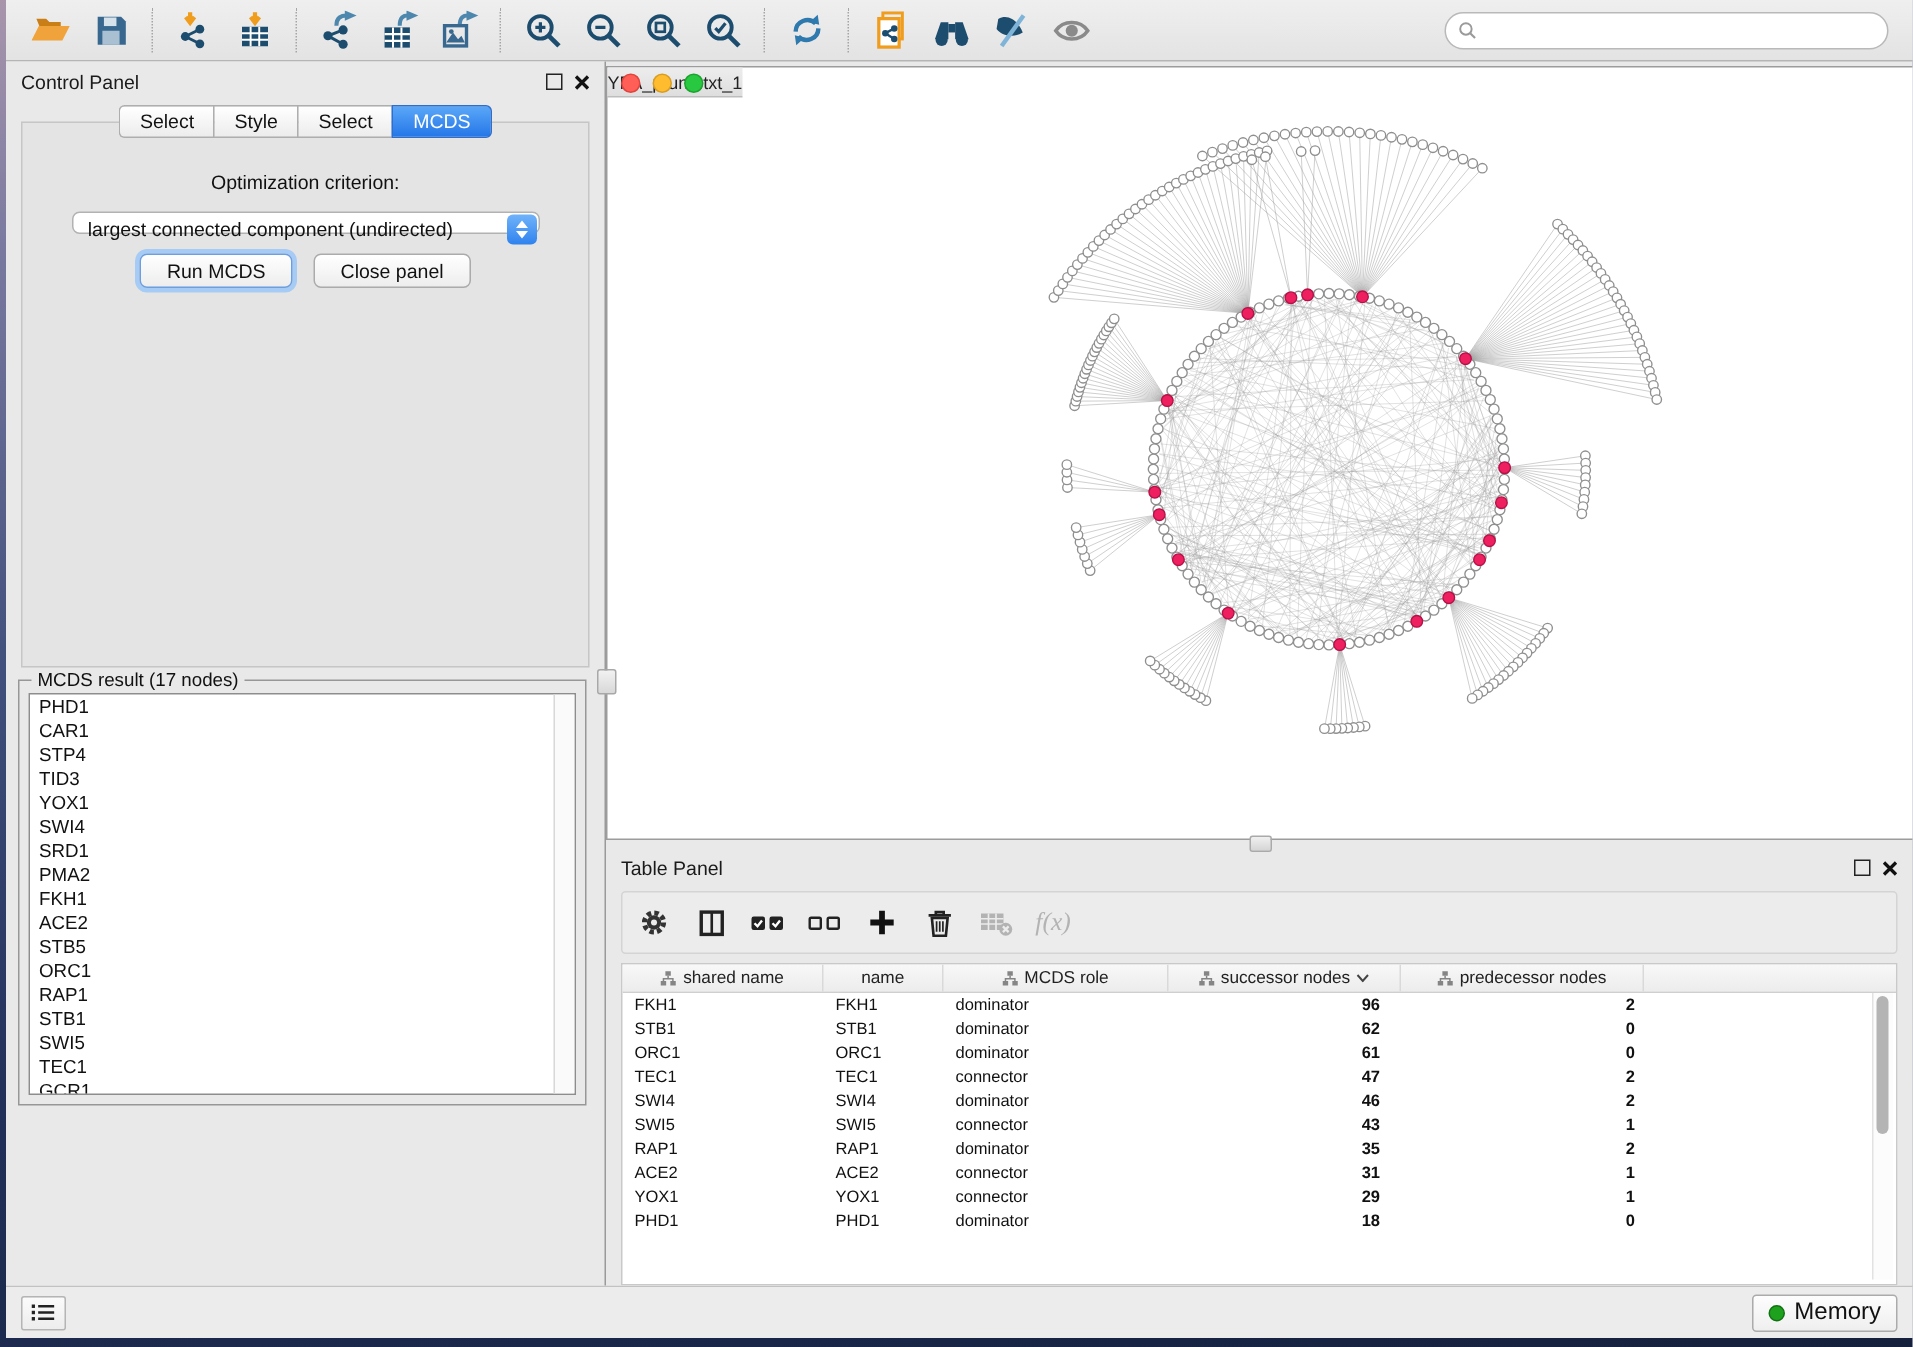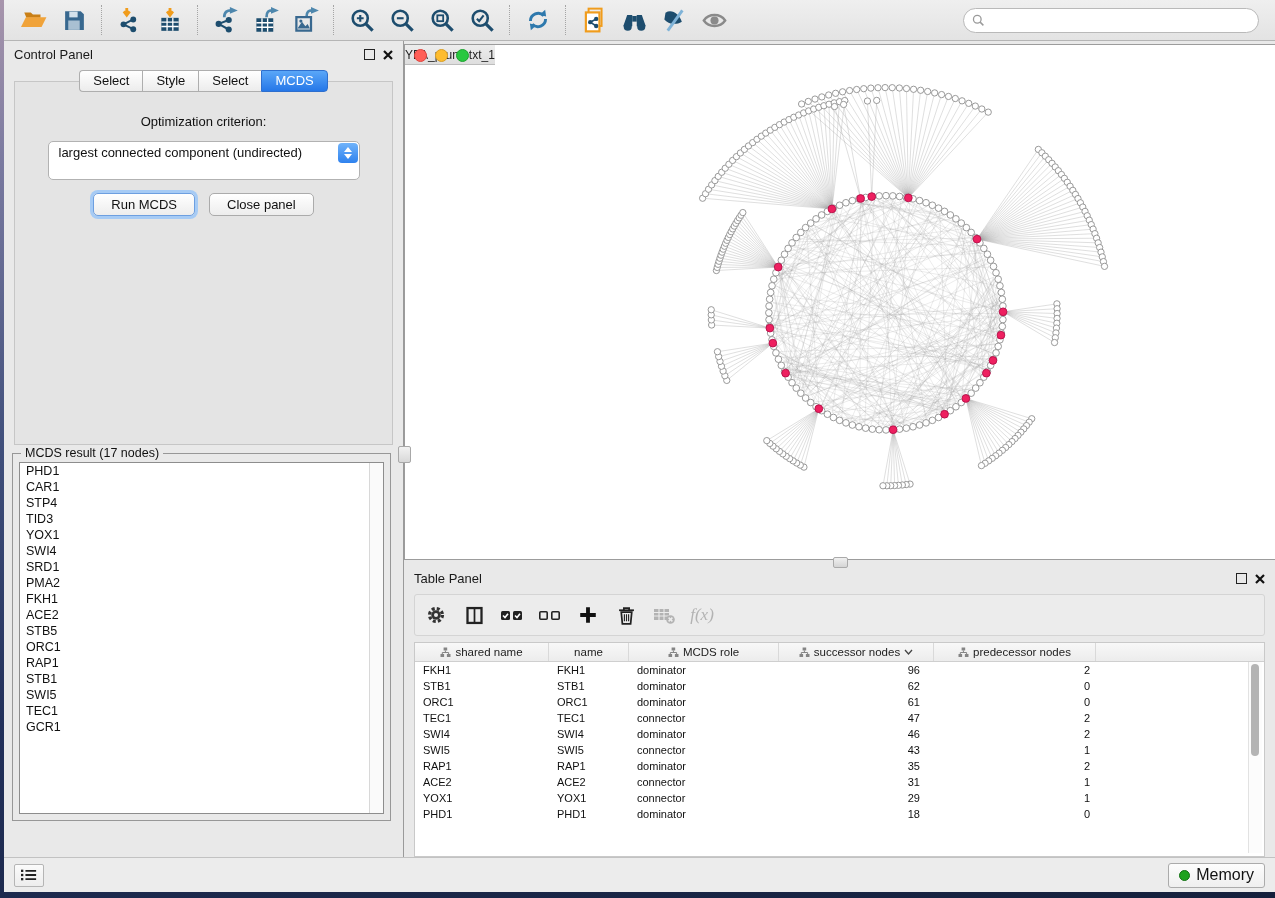--- a/index.html
+++ b/index.html
@@ -24,29 +24,29 @@
   .panel-title{font-size:13px;color:#1a1a1a;}
   .panel-head-icons{margin-left:auto;display:flex;align-items:center;gap:8px;}
   .float-box{width:9px;height:9px;border:1.5px solid #222;display:inline-block;}
   .cp-tabs{display:flex;justify-content:center;position:relative;z-index:2;margin-top:4px;}
   .cp-tab{font-size:13px;padding:2px 13px 3px;background:linear-gradient(#ffffff,#ececec);border:1px solid #aeaeae;border-right:none;color:#111;}
   .cp-tab:first-child{border-radius:4px 0 0 4px;}
   .cp-tab:last-child{border-radius:0 4px 4px 0;border-right:1px solid #aeaeae;}
   .cp-tab.sel{background:linear-gradient(#5aa7f8,#2577e8);color:#fff;border-color:#2e6fce;}
   .cp-content{margin:-11px 10px 0;border:1px solid #c6c6c6;background:#e4e4e4;height:364px;box-sizing:border-box;padding-top:32px;text-align:center;}
   .opt-label{font-size:13px;color:#111;}
-  .combo{width:312px;height:39px;margin:12px auto 0;background:#fff;border:1px solid #b2b2b2;border-radius:5px;position:relative;text-align:left;box-sizing:border-box;}
+  .combo{width:312px;height:15px;margin:12px auto 0;background:#fff;border:1px solid #b2b2b2;border-radius:5px;position:relative;text-align:left;box-sizing:border-box;}
   .combo-value{font-size:13px;line-height:22px;padding-left:10px;color:#111;display:block;white-space:nowrap;overflow:hidden;}
   .combo-step{position:absolute;right:1px;top:1px;width:20px;height:20px;border-radius:4px;background:linear-gradient(#70b3fa,#2f82ee);display:flex;flex-direction:column;align-items:center;justify-content:center;gap:2px;}
   .tri-up{width:0;height:0;border-left:4px solid transparent;border-right:4px solid transparent;border-bottom:5px solid #fff;}
   .tri-dn{width:0;height:0;border-left:4px solid transparent;border-right:4px solid transparent;border-top:5px solid #fff;}
   .btn-row{margin-top:13px;display:flex;justify-content:center;gap:14px;}
   .mac-btn{font-size:13px;padding:3px 17px;background:linear-gradient(#ffffff,#ededed);border:1px solid #ababab;border-radius:5px;color:#111;font-family:"Liberation Sans",sans-serif;}
   .mac-btn.focus{box-shadow:0 0 0 3px #a6cbf5;border-color:#6d9fe0;}
-  .mcds-fieldset{margin:8px 12px 0 8px;border:1px solid #979797;position:relative;height:368px;box-sizing:border-box;padding:8px 6px 6px;}
+  .mcds-fieldset{margin:8px 12px 0 8px;border:1px solid #979797;position:relative;height:284px;box-sizing:border-box;padding:8px 6px 6px;}
   .mcds-legend{position:absolute;top:-8px;left:8px;background:#e9e9e9;padding:0 4px;font-size:12.5px;color:#111;}
   .mcds-list{background:#fff;border:1px solid #8d8d8d;height:100%;box-sizing:border-box;position:relative;overflow:hidden;}
   .mcds-scroll{position:absolute;top:0;right:0;bottom:0;width:13px;background:#fafafa;border-left:1px solid #d8d8d8;}
   .mcds-item{font-size:12.5px;line-height:16px;padding-left:6px;color:#111;}
   .v-grip{position:absolute;left:-6px;top:405px;width:11px;height:15px;background:linear-gradient(#f2f2f2,#d8d8d8);border:1px solid #a8a8a8;border-radius:2px;z-index:5;}
   
   .right-col{flex:1;display:flex;flex-direction:column;min-width:0;position:relative;}
   .net-window{margin-top:3px;height:516px;flex:0 0 516px;border:1px solid #9c9c9c;border-right:none;background:#fff;display:flex;box-sizing:border-box;}
   .net-titlebar{height:19px;flex:0 0 19px;background:linear-gradient(#ededed,#dedede);border-bottom:1px solid #bdbdbd;position:relative;display:flex;align-items:center;justify-content:center;}
   .traffic{position:absolute;left:9px;top:4px;display:flex;gap:8px;}
@@ -68,21 +68,21 @@
   .th{display:flex;align-items:center;justify-content:center;gap:4px;border-right:1px solid #d9d9d9;font-size:11.5px;color:#222;box-sizing:border-box;overflow:hidden;}
   .trow{display:flex;height:16px;}
   .td{font-size:11px;line-height:16px;color:#111;box-sizing:border-box;overflow:hidden;white-space:nowrap;}
   .c0{width:134px;flex:0 0 134px;}
   .c1{width:80px;flex:0 0 80px;}
   .c2{width:150px;flex:0 0 150px;}
   .c3{width:155px;flex:0 0 155px;}
   .c4{width:162px;flex:0 0 162px;}
   .c5{flex:1;}
   .td.txt{padding-left:8px;}
-  .td.num{text-align:right;}
+  .td.num{text-align:right;font-weight:bold;}
   .td.c3.num{padding-right:14px;}
   .td.c4.num{padding-right:6px;}
   .tbl-scroll{position:absolute;top:19px;right:2px;bottom:3px;width:13px;background:#fcfcfc;border-left:1px solid #e2e2e2;}
   .tbl-thumb{position:absolute;top:2px;left:2px;width:8px;height:92px;background:#b4b4b4;border-radius:5px;}
   .tp-tabs{height:28px;flex:0 0 28px;display:flex;align-items:center;justify-content:center;}
   .tp-tab{font-size:12.5px;padding:3px 14px 4px;background:linear-gradient(#ffffff,#ededed);border:1px solid #b2b2b2;border-right:none;color:#111;}
   .tp-tab:first-child{border-radius:4px 0 0 4px;}
   .tp-tab:last-child{border-radius:0 4px 4px 0;border-right:1px solid #b2b2b2;}
   .tp-tab.sel{background:linear-gradient(#55a4f8,#2071e3);color:#fff;border-color:#2e6fce;}
   

